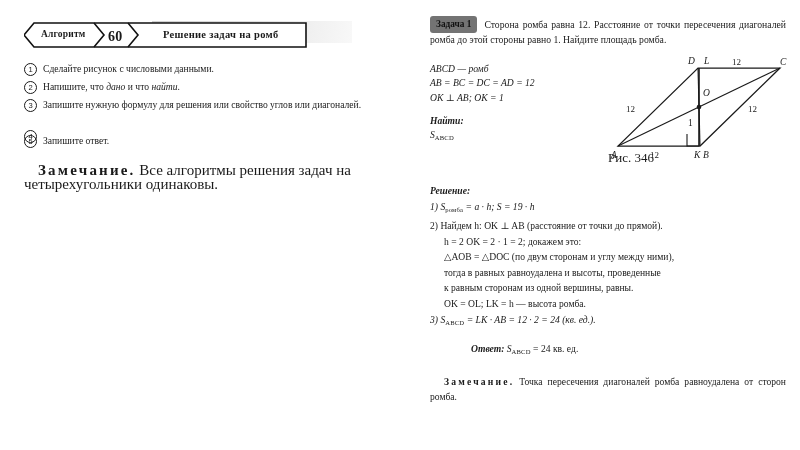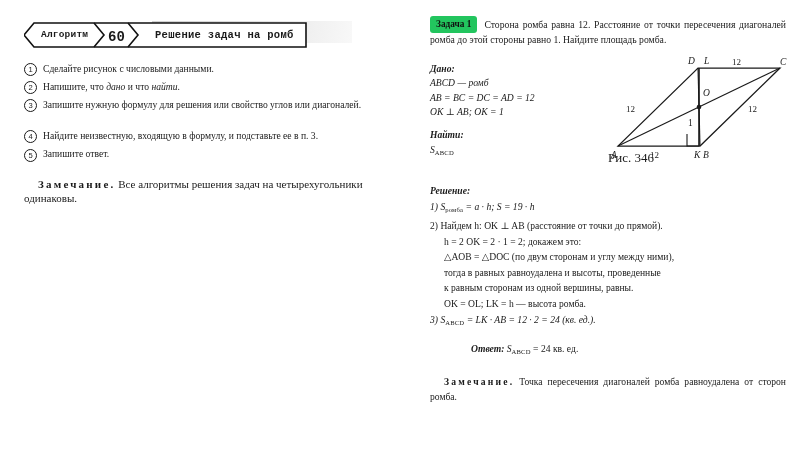--- a/index.html
+++ b/index.html
@@ -34,21 +34,20 @@
     left: 430px;
     top: 16px;
     width: 356px;
   }
 
   
   .banner-wrap {
     position: relative;
     height: 34px;
     margin-bottom: 10px;
-    font-family: Liberation Mono, monospace;
   }
   .banner-shadow {
     position: absolute;
     left: 128px;
     top: 3px;
     width: 200px;
     height: 22px;
     background: linear-gradient(100deg, #c9c9c9 0%, #d9d9d9 45%, #ededed 78%, #f7f7f7 100%);
     opacity: .85;
   }
@@ -60,21 +59,21 @@
   .banner-label {
     position: absolute;
     top: 11px;
     font-weight: bold;
     font-size: 9.5px;
     letter-spacing: .2px;
     white-space: nowrap;
   }
   .bl-algoritm { left: 17px; }
   .bl-num { left: 84px; font-size: 14px; }
-  .bl-title { left: 131px; font-size: 10.5px; letter-spacing: .3px; }
+  .bl-title { left: 139px; font-size: 10.5px; letter-spacing: .3px; }
 
   
   .steps { margin-top: 4px; }
   .step {
     position: relative;
     padding-left: 19px;
     font-size: 9.6px;
     line-height: 13.6px;
     margin-bottom: 4.5px;
   }
@@ -90,38 +89,38 @@
     line-height: 11px;
     text-align: center;
     font-family: "Liberation Sans", sans-serif;
   }
   .gap-steps { height: 13px; }
   .it { font-style: italic; }
 
   
   .note {
     margin-top: 16px;
-    font-size: 11px;
+    font-size: 15px;
     line-height: 14px;
     text-indent: 14px;
   }
   .note-label {
     font-weight: bold;
     letter-spacing: 2.2px;
   }
 
   
   .task-head {
     font-size: 9.7px;
     line-height: 14.4px;
     text-align: justify;
   }
   .task-badge {
     display: inline-block;
-    background: #22c55e;
+    background: #737373;
     color: #101010;
     font-weight: bold;
     font-size: 9.3px;
     padding: 1.4px 6px 1.6px;
     border-radius: 3px;
     margin-right: 7px;
     vertical-align: 1px;
   }
 
   
@@ -221,21 +220,20 @@
 
       <div class="step">
         <span class="num">3</span>
         <span>Запишите нужную формулу для решения или свойство углов или диагоналей.</span>
       </div>
 
       <div class="gap-steps"></div>
 
       <div class="step">
         <span class="num">4</span>
-        <span>Найдите неизвестную, входящую в формулу, и подставьте ее в п. 3.</span>
       </div>
 
       <div class="step">
         <span class="num">5</span>
         <span>Запишите ответ.</span>
       </div>
 
     </div>
 
     <div class="note">
@@ -246,21 +244,20 @@
 
   <div class="col-right">
 
     <div class="task-head">
       <span class="task-badge">Задача 1</span><span>Сторона ромба равна 12. Расстояние от точки пересечения диагоналей ромба до этой стороны равно 1. Найдите площадь ромба.</span>
     </div>
 
     <div class="given-row">
 
       <div class="given">
-        <div class="hdr">Дано:</div>
         <div class="mono-it">ABCD — ромб</div>
         <div class="mono-it">AB = BC = DC = AD = 12</div>
         <div class="mono-it">OK ⊥ AB; OK = 1</div>
         <div class="spacer-sm"></div>
         <div class="hdr">Найти:</div>
         <div class="mono-it"><span>S</span><sub>ABCD</sub></div>
       </div>
 
       <div class="figure">
         <svg width="182" height="118" viewBox="0 0 182 118">

